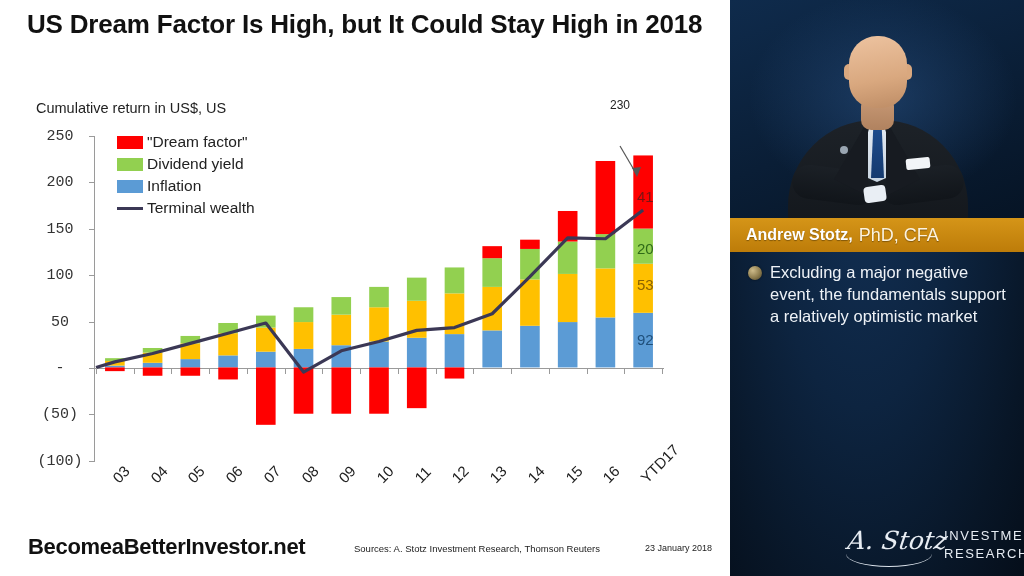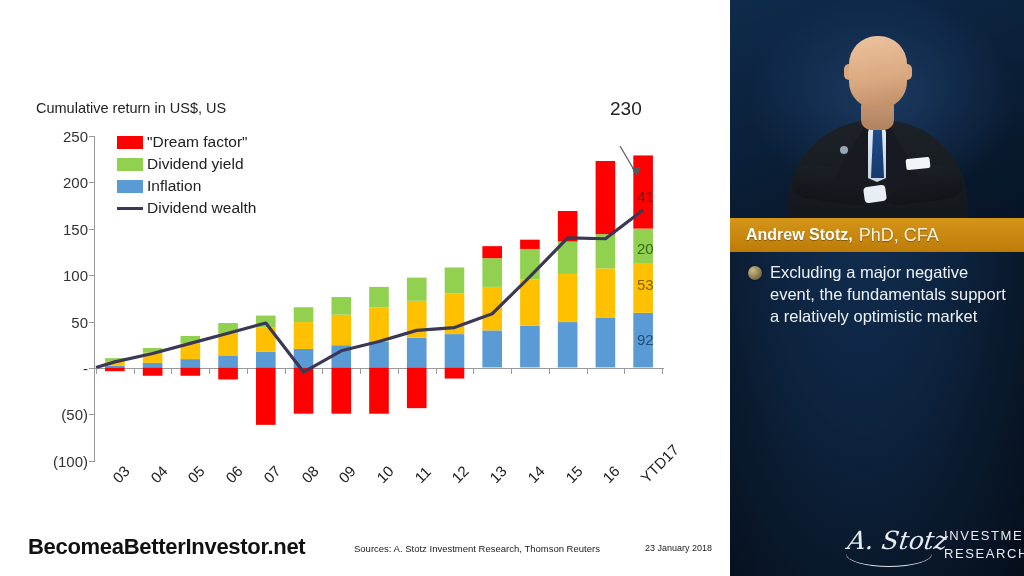--- a/index.html
+++ b/index.html
@@ -24,21 +24,21 @@
     position:absolute;left:36px;top:100px;
     font-size:14.5px;color:#222;
   }
 
   
   #plot{position:absolute;left:96px;top:136px;width:566px;height:324px;}
   
 
   .ytick-label{
     position:absolute;right:0;font-size:15px;color:#333;
-    text-align:right;width:56px;transform:translateY(-50%);
+    text-align:center;width:56px;transform:translateY(-50%);font-family:Liberation Mono, monospace;
   }
   #ylabels{position:absolute;left:30px;top:136px;width:58px;height:324px;}
 
   .tick{position:absolute;left:0;width:6px;height:1px;background:#9a9a9a;}
   #yaxis-line{position:absolute;left:94px;top:136px;width:1px;height:325px;background:#9a9a9a;}
   #xaxis-line{position:absolute;left:94px;top:368px;width:570px;height:1px;background:#9a9a9a;}
 
   .xtick{position:absolute;top:368px;width:1px;height:6px;background:#9a9a9a;}
 
   
@@ -54,21 +54,21 @@
   }
 
   
   .xlabel{
     position:absolute;font-size:15px;color:#222;
     transform:rotate(-45deg);transform-origin:left top;
     white-space:nowrap;
   }
 
   #annot-230{
-    position:absolute;left:610px;top:98px;font-size:19px;color:#222;
+    position:absolute;left:610px;top:98px;font-size:12px;color:#222;
   }
 
   
   #footer-brand{
     position:absolute;left:28px;top:534px;font-size:22px;font-weight:bold;
     letter-spacing:-0.3px;color:#111;
   }
   #footer-src{position:absolute;left:354px;top:543px;font-size:9.5px;color:#222;}
   #footer-date{position:absolute;left:645px;top:543px;font-size:9px;color:#222;}
 
@@ -174,20 +174,21 @@
   }
   .logo-word{position:absolute;left:96px;font-size:13px;letter-spacing:1.6px;color:#e6ecf3;}
 </style>
 </head>
 <body>
 
 <div id="slide">
 
   <div id="left">
 
+    <div id="title">US Dream Factor Is High, but It Could Stay High in 2018</div>
 
     <div id="axis-title">Cumulative return in US$, US</div>
 
     <div id="annot-230">230</div>
 
     <div id="ylabels">
       <div class="ytick-label" style="top:0px">250</div>
       <div class="ytick-label" style="top:46.4px">200</div>
       <div class="ytick-label" style="top:92.8px">150</div>
       <div class="ytick-label" style="top:139.2px">100</div>
@@ -219,21 +220,21 @@
       <div class="leg-row">
         <span class="leg-swatch" style="background:#92D050"></span>
         <span class="leg-label">Dividend yield</span>
       </div>
       <div class="leg-row">
         <span class="leg-swatch" style="background:#5B9BD5"></span>
         <span class="leg-label">Inflation</span>
       </div>
       <div class="leg-row">
         <span class="leg-line" style="background:#3B3855"></span>
-        <span class="leg-label">Dividend wealth</span>
+        <span class="leg-label">Terminal wealth</span>
       </div>
     </div>
 
     <div id="plot">
       <svg width="566" height="324" style="position:absolute;left:0;top:0;overflow:visible">
         <g id="bars-g">
             <rect x="9.06" y="229.58" width="19.62" height="1.85" fill="#5B9BD5"></rect>
             <rect x="9.06" y="224.95" width="19.62" height="4.63" fill="#FFC000"></rect>
             <rect x="9.06" y="222.17" width="19.62" height="2.78" fill="#92D050"></rect>
             <rect x="9.06" y="231.43" width="19.62" height="3.70" fill="#FF0000"></rect>

